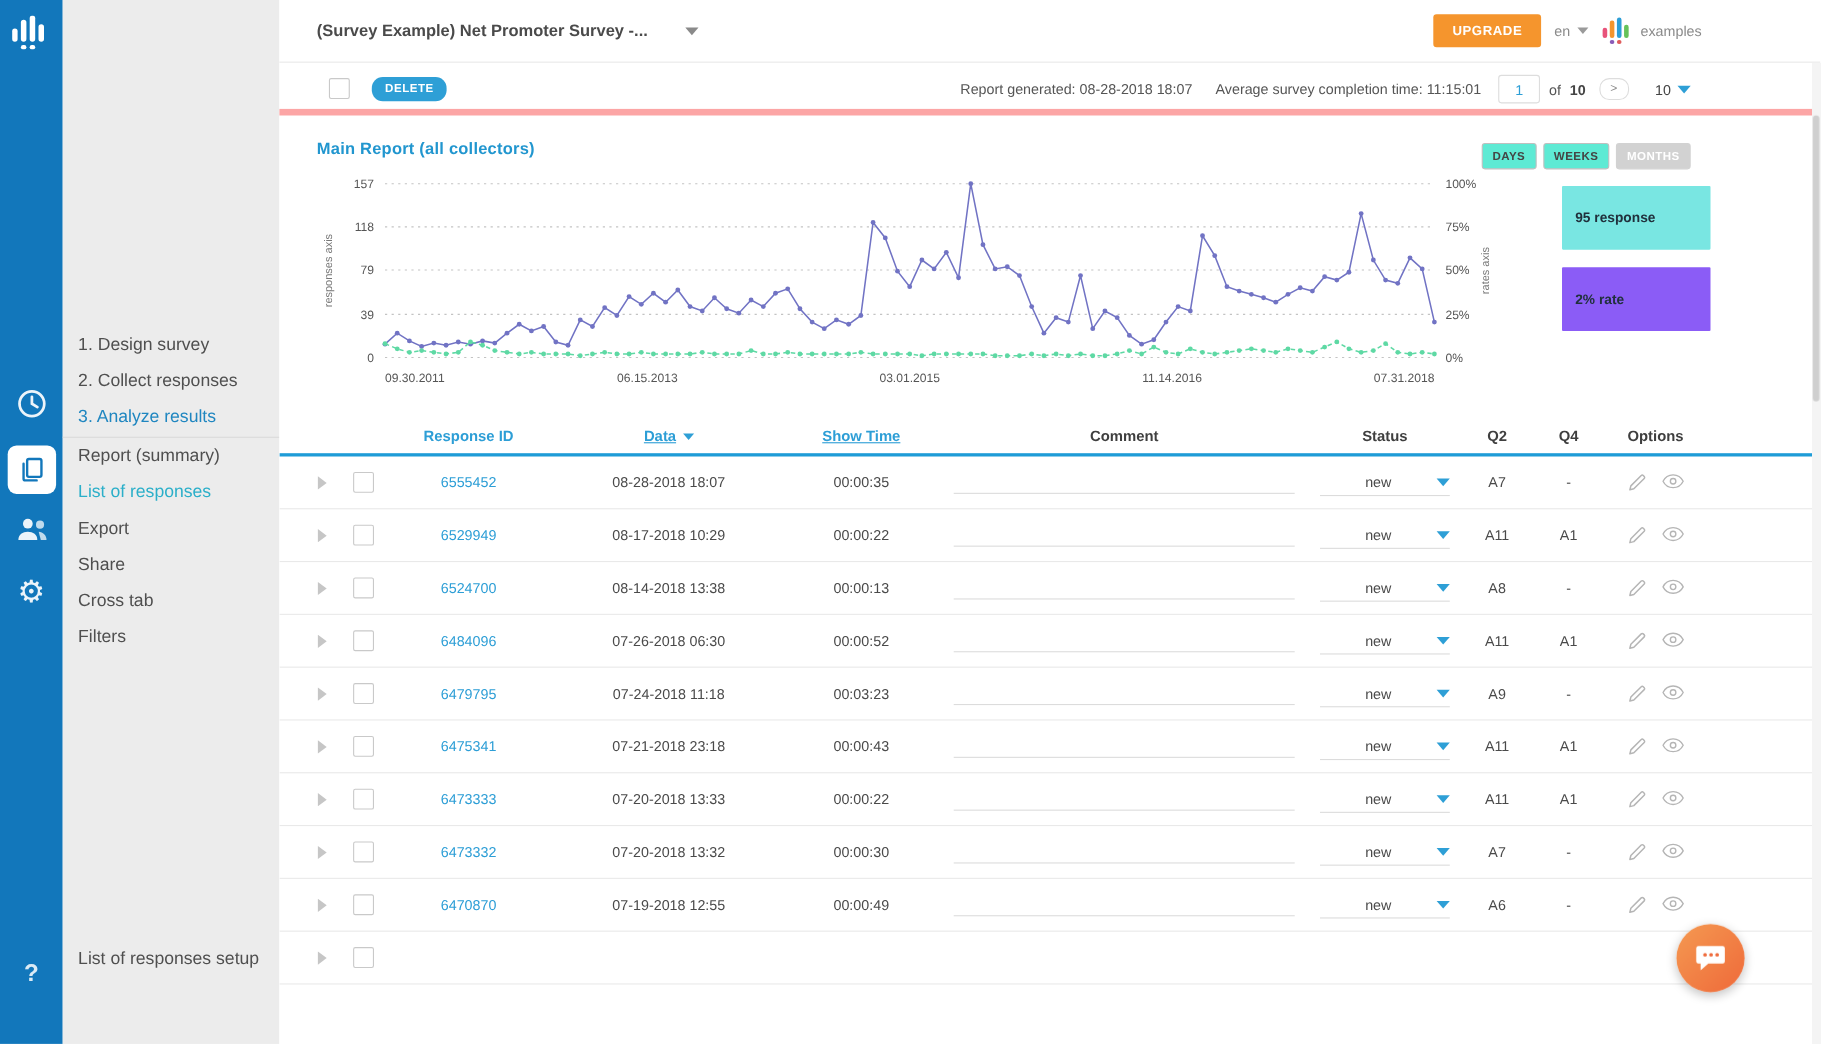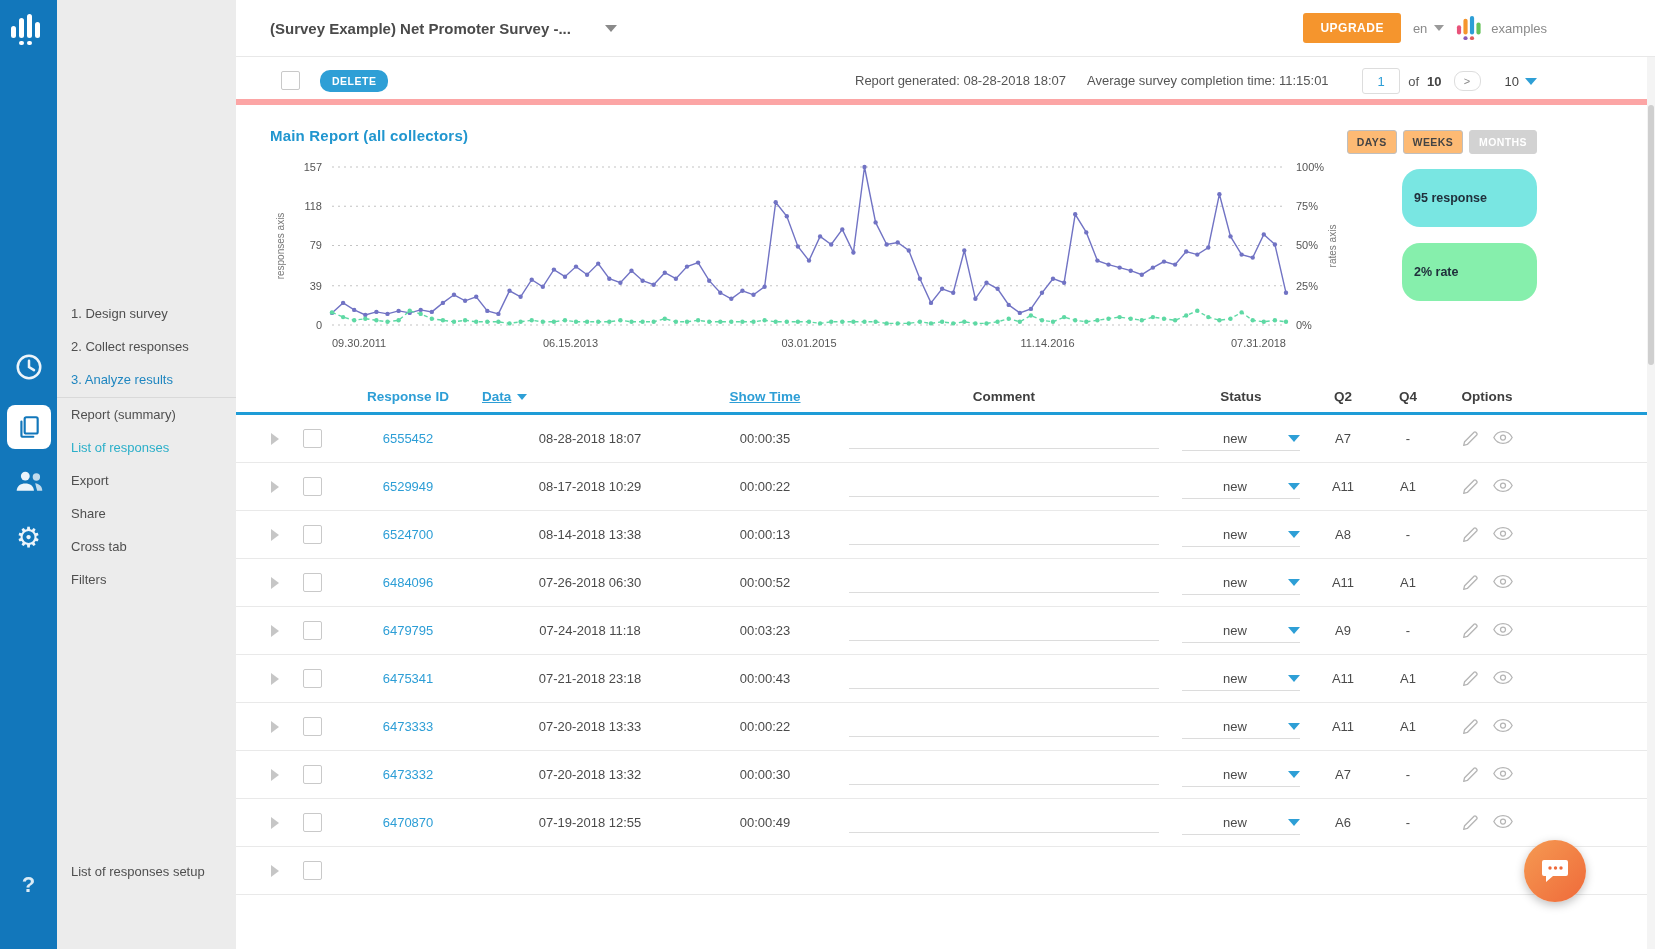--- a/index.html
+++ b/index.html
@@ -13,21 +13,21 @@
   .rail-ic{position:absolute;left:0;width:57px;display:flex;justify-content:center;cursor:pointer}
   .rail-ic svg{display:block}
   .ic-clock{top:352px}
   .ic-doc{top:405px}
   .ic-doc .docbox{width:44px;height:44px;background:#fff;border-radius:8px;display:flex;align-items:center;justify-content:center}
   .ic-people{top:466px}
   .ic-gear{top:524px;font-size:28px;color:rgba(255,255,255,.92);line-height:1}
   .ic-help{top:872px;font-size:22px;color:rgba(255,255,255,.85);font-weight:bold}
 
   
-  .subnav{width:179px;background:#ececec;position:relative;flex-shrink:0;font-size:13px}
+  .subnav{width:197px;background:#ececec;position:relative;flex-shrink:0;font-size:16px}
   .subnav-steps{position:absolute;top:297px;left:0;right:0}
   .subnav-item{height:33px;display:flex;align-items:center;padding-left:14px;color:#4f4f4f;cursor:pointer;white-space:nowrap}
   .step-active{color:#1f86c0}
   .subnav-sep{position:absolute;top:397px;left:0;right:0;border-top:1px solid #d9d9d9}
   .subnav-items{position:absolute;top:398px;left:0;right:0}
   .item-active{color:#2bafc9}
   .subnav-footer{position:absolute;bottom:61px;left:0;right:0;height:33px;display:flex;align-items:center;padding-left:14px;color:#4f4f4f;cursor:pointer}
 
   
   .main{flex:1;display:flex;flex-direction:column;background:#fff;position:relative;min-width:0}
@@ -53,39 +53,39 @@
   .page-total{font-weight:bold;color:#444}
   .next-btn{width:27px;height:20px;border:1px solid #ddd;border-radius:9px;background:#fff;color:#888;font-size:11px;line-height:1;cursor:pointer;margin-left:4px}
   .page-size{display:flex;align-items:center;gap:6px;margin-left:16px;font-size:13px;color:#444;cursor:pointer}
   .tri-blue{width:0;height:0;border-left:6px solid transparent;border-right:6px solid transparent;border-top:7px solid #2e9fd6;display:inline-block}
 
   
   .content{flex:1;position:relative;overflow:hidden}
   .report-head{margin:22px 0 0 34px;position:relative}
   .report-title{font-size:15px;color:#2196cf;font-weight:bold;letter-spacing:.2px}
   .period-group{position:absolute;right:118px;top:3px;display:flex;gap:6px}
-  .period-btn{font-size:10.5px;font-weight:bold;letter-spacing:.4px;padding:5px 9px;border:1px solid #bfbfbf;border-radius:3px;background:#fdba74;color:#444;cursor:pointer}
+  .period-btn{font-size:10.5px;font-weight:bold;letter-spacing:.4px;padding:5px 9px;border:1px solid #bfbfbf;border-radius:3px;background:#5eead4;color:#444;cursor:pointer}
   .period-btn.disabled{background:#d2d2d2;color:#fff;border-color:#d2d2d2}
 
   .chart-row{display:flex;margin:10px 0 0 34px}
   .chart-svg{flex:none}
   .tick{font-size:11px;fill:#555;font-family:"Liberation Sans",sans-serif}
   .axis-title{font-size:10px;fill:#777;font-family:"Liberation Sans",sans-serif}
   .cards{width:135px;margin-left:52px;margin-top:14px}
-  .card{width:135px;height:58px;border-radius:18px;margin-bottom:16px;padding:10px 12px;font-size:12.5px;font-weight:bold;color:#20303c;display:flex;align-items:center}
+  .card{width:135px;height:58px;border-radius:1px;margin-bottom:16px;padding:10px 12px;font-size:12.5px;font-weight:bold;color:#20303c;display:flex;align-items:center}
   .card-cyan{background:#79e6e2}
   .card-purple{background:#7a55ad}
-  .card-green{background:#86efac}
+  .card-green{background:#8b5cf6}
 
   
   .tgrid{display:grid;grid-template-columns:30px 44px 148px 216px 134px 344px 130px 74px 56px 102px;padding-left:24px;align-items:center;text-align:center}
   .thead{height:34px;border-bottom:3px solid #1e9cd7;margin-top:22px;font-size:13.5px;font-weight:bold;color:#3f3f3f}
   .th-link{color:#2d9ed6;cursor:pointer}
   .th-underline{text-decoration:underline}
-  .th-data{display:flex;align-items:center;gap:6px}
+  .th-data{display:flex;align-items:center;justify-content:center;gap:6px}
   .tri-sort{width:0;height:0;border-left:5px solid transparent;border-right:5px solid transparent;border-top:6px solid #2e9fd6}
   .trow{height:48px;border-bottom:1px solid #e9e9e9;font-size:13px;color:#4a4a4a}
   .caret-exp{width:0;height:0;border-top:6px solid transparent;border-bottom:6px solid transparent;border-left:8px solid #c6c6c6;display:inline-block;justify-self:center;cursor:pointer}
   .rid{color:#2d9ed6;text-decoration:none;cursor:pointer}
   .rcomment{display:inline-block;width:310px;height:20px;border-bottom:1px solid #dcdcdc;cursor:text;justify-self:center}
   .rstatus{display:inline-flex;width:118px;height:24px;border-bottom:1px solid #dcdcdc;align-items:center;cursor:pointer;justify-self:center}
   .rstatus .status-text{flex:1;text-align:center}
   .ropts{display:flex;justify-content:center;gap:14px}
   .opt-ic{cursor:pointer;display:inline-flex}
   .cbcell{justify-self:center}

